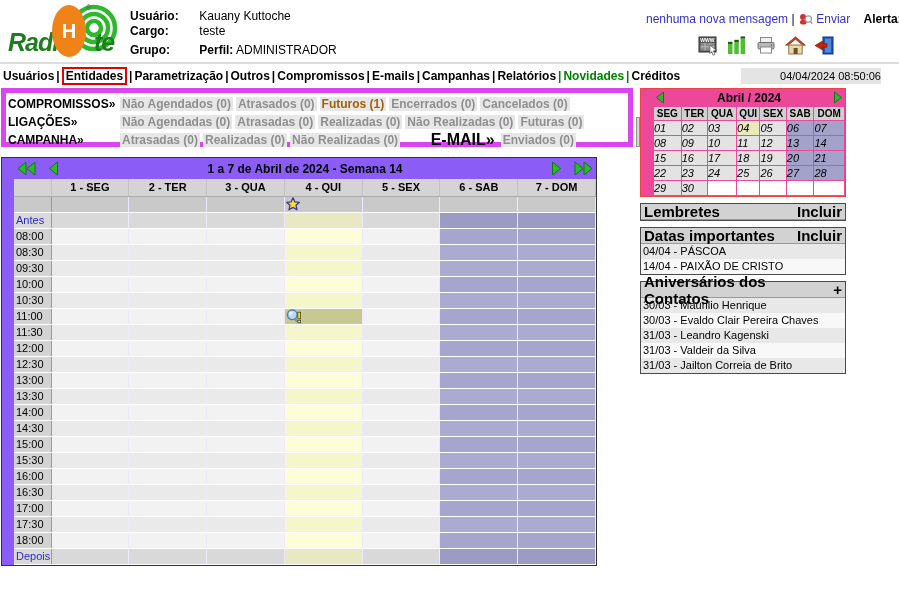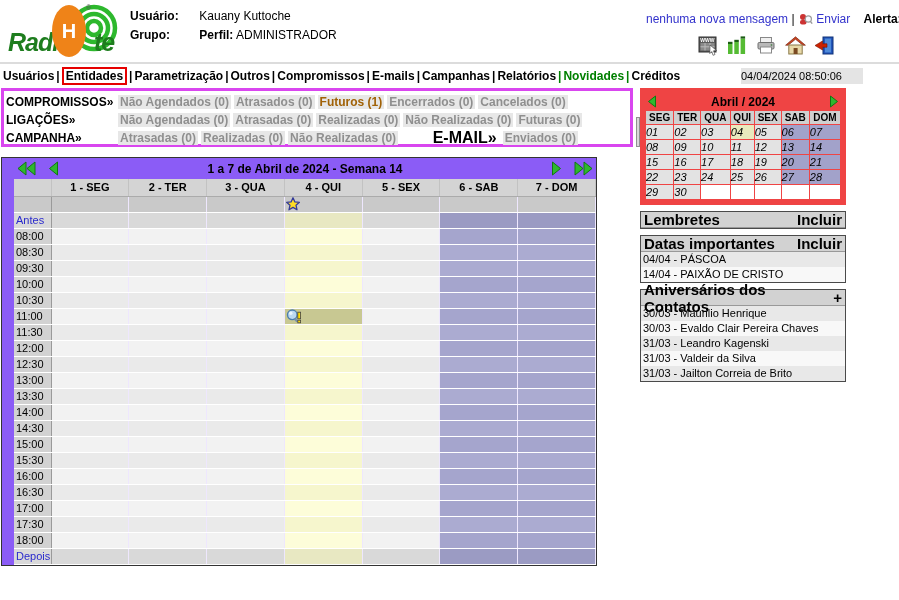--- a/index.html
+++ b/index.html
@@ -31,25 +31,25 @@
   .ic{display:inline-block;vertical-align:middle;line-height:0;}
 
   
   .menubar{position:absolute;left:0;top:62px;width:899px;height:26px;border-top:2px solid #dcdcdc;background:#fff;}
   .menu-items{position:absolute;left:2px;top:5px;font-size:12px;font-weight:bold;white-space:nowrap;}
   .menu-item{cursor:pointer;padding:0 1px;}
   .menu-item.boxed{border:2px solid #e60000;padding:0 2px;margin:0 1px;}
   .menu-item.green{color:#008000;}
   .menu-sep{padding:0 1px;}
   .menu-sep.green{color:#008000;}
-  .menu-date{position:absolute;left:741px;top:4px;width:122px;background:#e4e4e4;
-             font-size:11px;text-align:left;padding:2px 0;}
+  .menu-date{position:absolute;left:741px;top:4px;width:140px;background:#e4e4e4;
+             font-size:11px;text-align:right;padding:2px 0;}
 
   
-  .status{position:absolute;left:1px;top:88px;width:632px;height:59px;border:3px solid #d946ef;
+  .status{position:absolute;left:1px;top:88px;width:632px;height:59px;border:5px solid #d946ef;
           padding:2px 0 0 2px;background:#fff;}
   .srow{display:flex;align-items:center;height:18px;}
   .slabel{width:112px;font-size:12px;font-weight:bold;flex:none;}
   .chip{background:#e7e7e7;color:#8f8f8f;font-weight:bold;font-size:12px;padding:0 2px;
         margin-right:3px;white-space:nowrap;cursor:pointer;}
   .chip.green{color:#a16207;}
   .em-label{font-size:16px;font-weight:bold;margin-left:auto;margin-right:6px;}
   .scrollstrip{position:absolute;left:636px;top:117px;width:4px;height:30px;background:#d8d8d8;border:1px solid #909090;}
 
   
@@ -73,21 +73,21 @@
   .cal td.c1{background:#eaeaea;}
   .cal td.c0.today{background:#fdfdd9;}
   .cal td.c1.today{background:#f6f6cd;}
   .cal td.c0.weekend{background:#a5a5cd;}
   .cal td.c1.weekend{background:#ababd1;}
   .cal td.event{background:#c8c892 !important;}
   .cal td .ic{margin-left:1px;}
 
   
   .sidebar{position:absolute;left:640px;top:88px;width:206px;font-size:11px;}
-  .minical{border:5px solid #ef4444;background:#ef4444;}
+  .minical{border:1px solid #ef4444;background:#ec4899;padding-left:12px;}
   .mc-head{display:flex;align-items:center;height:17px;padding:0 2px;}
   .mc-title{flex:1;text-align:center;font-weight:bold;font-size:12px;}
   table.mc{width:100%;border-collapse:separate;border-spacing:1px;}
   .mc th{background:#d0d0d0;font-size:10px;font-weight:bold;height:13px;}
   .mc td{background:#e3e3e3;text-align:left;height:14px;cursor:pointer;font-style:italic;}
   .mc td.weekend{background:#a2a2ca;}
   .mc td.today{background:#e9e9bd;}
   .mc td.empty{background:#fff;cursor:default;}
   .sbox{border:1px solid #4a4a4a;margin-top:6px;background:#fff;}
   .sbox-h{display:flex;justify-content:space-between;align-items:center;background:#d2d2d2;
@@ -112,20 +112,24 @@
     <span class="logo-w1">Radi</span>
     <span class="logo-w2">te</span>
     <span class="logo-ball">H</span>
     <span class="logo-reg">®</span>
   </div>
 
   <div class="uinfo">
     <div>
       <span class="ulabel">Usuário:</span>
       <span>Kauany Kuttoche</span>
+    </div>
+    <div>
+      <span class="ulabel">Cargo:</span>
+      <span>teste</span>
     </div>
     <div class="row3">
       <span class="ulabel">Grupo:</span>
       <span class="ulabel2">Perfil:</span>
       <span>ADMINISTRADOR</span>
     </div>
   </div>
 
   <div class="msgline">
     <span class="link">nenhuma nova mensagem</span>

